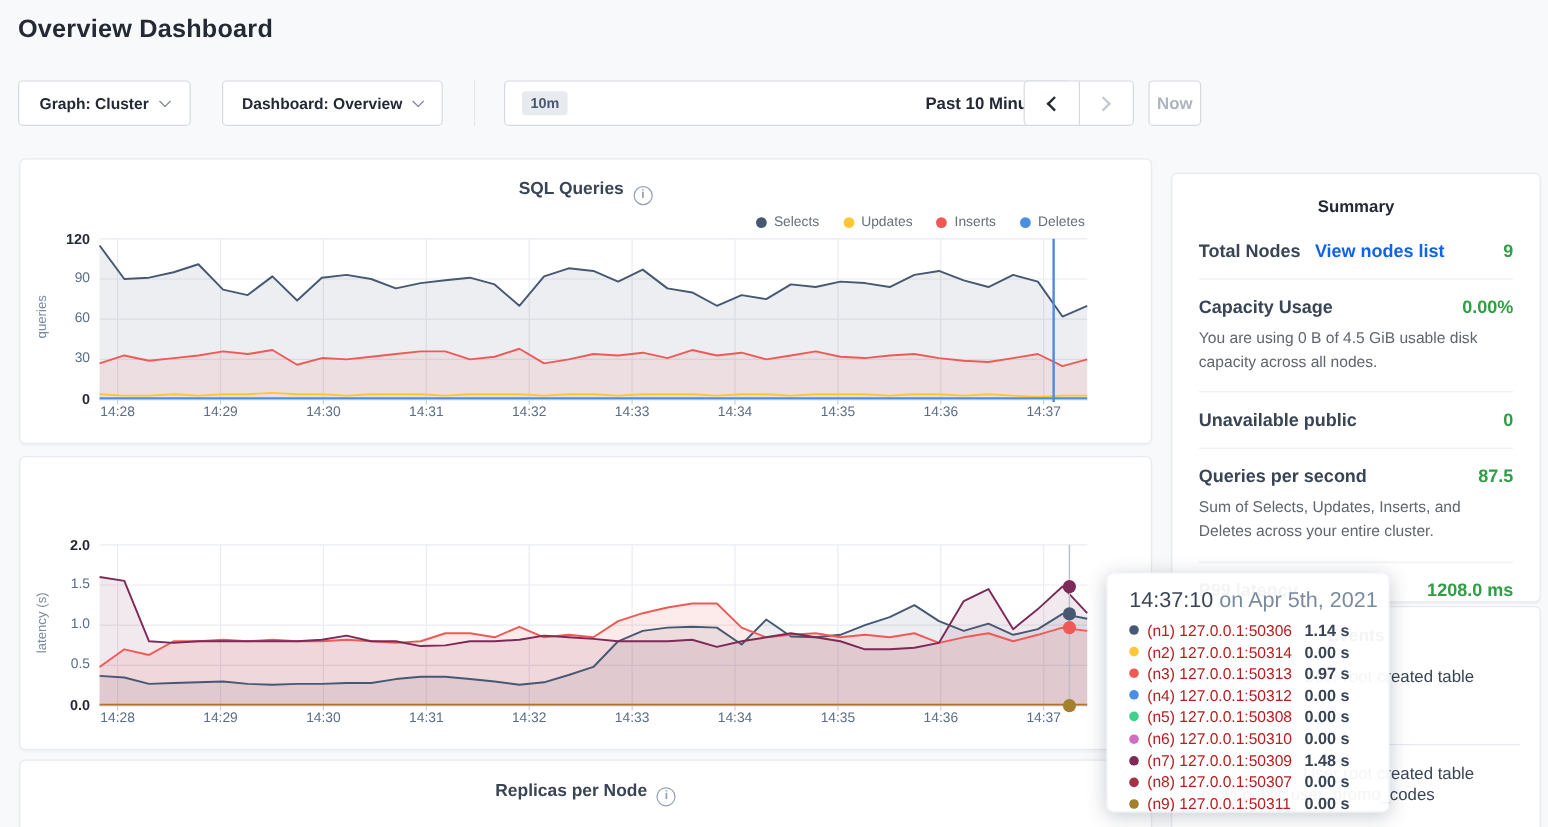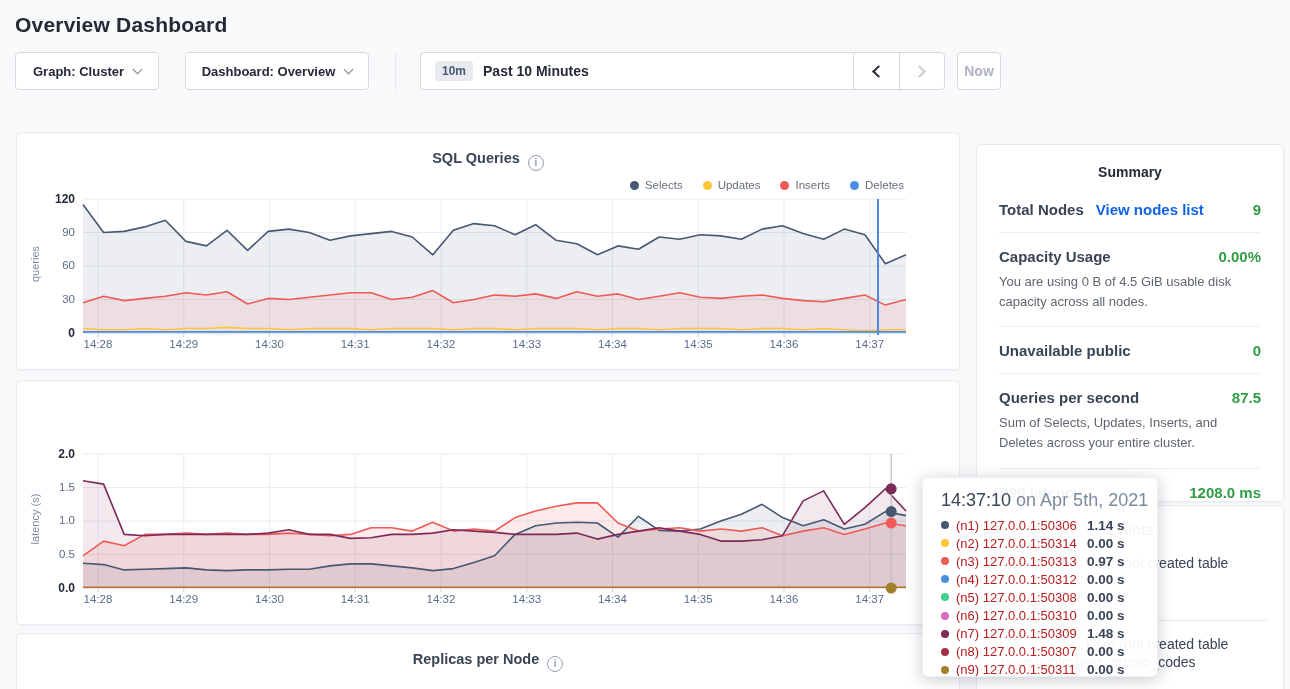--- a/index.html
+++ b/index.html
@@ -1,28 +1,28 @@
 <!DOCTYPE html>
 <html><head>
 <meta charset="utf-8">
 <style>
   * { margin:0; padding:0; box-sizing:border-box; }
   html,body { width:1290px; height:689px; overflow:hidden; background:#f8f9fa;
               font-family:"Liberation Sans", sans-serif; color:#242a35; }
   .page-title { position:absolute; left:15px; top:13px; font-size:21px; font-weight:600; color:#242a35; letter-spacing:.2px; }
 
   
-  .toolbar { position:absolute; left:0; top:52px; width:1290px; height:38px; }
+  .toolbar { position:absolute; left:0; top:67px; width:1290px; height:38px; }
   .tb-btn { position:absolute; height:38px; background:#fff; border:1px solid #d6dae0; border-radius:4px;
             display:flex; align-items:center; justify-content:center; gap:10px; cursor:pointer;
             font-size:13px; font-weight:700; color:#242a35; }
   .chev { width:7px; height:7px; border-right:1.6px solid #7c838d; border-bottom:1.6px solid #7c838d;
           transform:rotate(45deg); margin-top:-4px; }
   .tb-divider { position:absolute; left:395px; top:0; width:1px; height:38px; background:#e3e6ea; }
-  .time-select { left:420px; width:472px; justify-content:flex-start; padding:0 14px; }
+  .time-select { left:420px; width:472px; justify-content:space-between; padding:0 14px; }
   .time-badge { background:#e7eaee; color:#475872; font-size:12px; font-weight:700; padding:3px 7px; border-radius:3px; }
   .time-label { font-size:14px; font-weight:700; }
   .time-select .chev { position:absolute; right:16px; }
   .arrow-group { position:absolute; left:853px; top:0; width:92px; height:38px; background:#fff;
                  border:1px solid #d6dae0; border-radius:4px; display:flex; }
   .arrow-cell { width:46px; height:36px; display:flex; align-items:center; justify-content:center; cursor:pointer; }
   .arrow-cell + .arrow-cell { border-left:1px solid #d6dae0; }
   .arr { width:9px; height:9px; border-right:2.4px solid #242a35; border-bottom:2.4px solid #242a35; }
   .arr.prev { transform:rotate(135deg); margin-left:4px; }
   .arr.next { transform:rotate(-45deg); border-color:#c6cbd2; margin-right:4px; }

